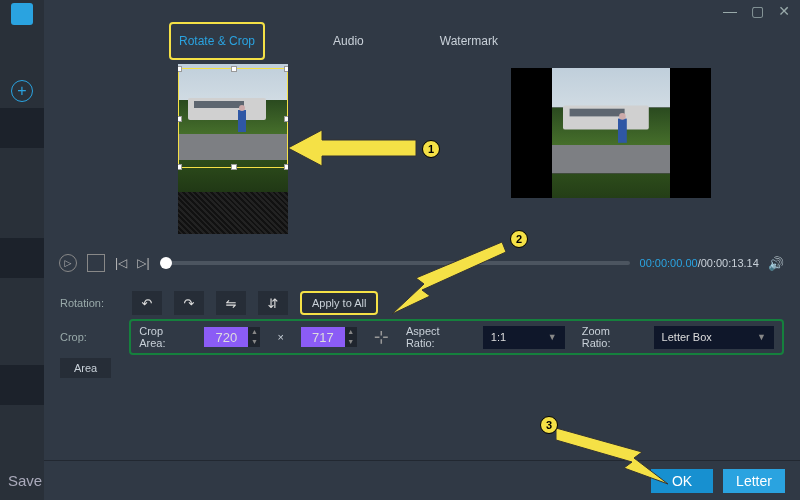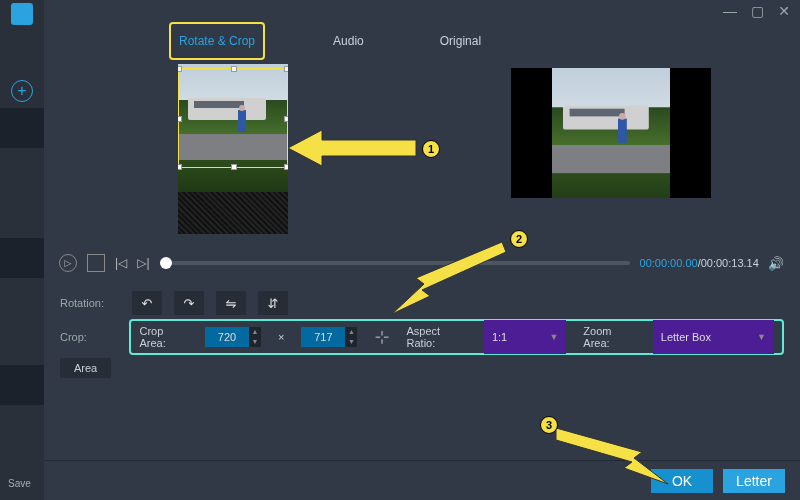--- a/index.html
+++ b/index.html
@@ -1,20 +1,20 @@
 <!DOCTYPE html>
 <html><head>
 <meta charset="utf-8">
 <style>
   * { margin: 0; padding: 0; box-sizing: border-box; font-family: "Segoe UI", Arial, sans-serif; }
   body { width: 800px; height: 500px; background: #2c3440; color: #c9d1d9; overflow: hidden; position: relative; }
   .app-strip { position: absolute; left: 0; top: 0; width: 44px; height: 500px; background: #293039; }
   .app-logo { width: 22px; height: 22px; background: #2aa3e0; border-radius: 3px; position: absolute; left: 11px; top: 3px; }
   .add-btn { position: absolute; left: 11px; top: 80px; width: 22px; height: 22px; border: 1px solid #2aa3e0; border-radius: 50%; color: #2aa3e0; text-align: center; line-height: 20px; font-size: 16px; }
-  .save-label { position: absolute; left: 8px; bottom: 11px; font-size: 10px; color: #aab; }
+  .save-label { position: absolute; left: 8px; bottom: 11px; font-size: 15px; color: #aab; }
   .dark-block { position: absolute; left: 0; width: 44px; height: 40px; background: #1c222b; }
   .dark-block.b1 { top: 108px; }
   .dark-block.b2 { top: 238px; }
   .dark-block.b3 { top: 365px; }
   .main { position: absolute; left: 44px; top: 0; right: 0; bottom: 40px; background: #303945; }
   .titlebar { height: 22px; display:flex; justify-content:flex-end; gap:14px; padding-right:10px; align-items:center; color:#9aa; }
   .titlebar span { font-size:14px; line-height:14px; }
   .tabs { height: 38px; display: flex; align-items: center; gap: 60px; padding-left: 125px; font-size: 12px; color: #c9d1d9; }
   .tab { padding: 10px 8px; }
   .tab.active { color: #2aa3e0; border: 2px solid #f5e146; border-radius: 4px; }
@@ -47,27 +47,27 @@
   .tiny { font-size:12px; color:#bbb; }
   .track { flex:1; height:4px; background:#4c5560; position:relative; border-radius:2px;}
   .knob { position:absolute; left:0; top:-4px; width:12px;height:12px;border-radius:50%;background:#fff;}
   .time .cur{color:#2aa3e0}
   .vol{font-size:13px;color:#aaa;}
   .panel { padding: 10px 16px; font-size:11px; }
   .row { display:flex; align-items:center; height:34px; gap:12px;}
   .lab { width:60px; color:#9aa;}
   .rot-btn { width:30px; height:24px; background:#262d37; display:flex; align-items:center; justify-content:center; font-size:13px; color:#ddd;}
   .apply-all { padding:4px 10px; background:#262d37; border:2px solid #f5e146; border-radius:4px;}
-  .crop-row { border:2px solid #5eead4; border-radius:4px; padding:4px 8px; height:36px; display:flex; align-items:center; gap:17px;}
-  .spin { width:44px; height:20px; background:#0369a1; color:#ddd; border:none; font-size:11px; text-align:center; position:relative;}
+  .crop-row { border:2px solid #15803d; border-radius:4px; padding:4px 8px; height:36px; display:flex; align-items:center; gap:17px;}
+  .spin { width:44px; height:20px; background:#8b5cf6; color:#ddd; border:none; font-size:13px; text-align:center; position:relative;}
   .sp-wrap{position:relative; display:flex;}
   .sp-ar{ width:12px; background:#1f252e; display:flex;flex-direction:column;}
   .sp-ar div{flex:1;font-size:7px;line-height:10px;text-align:center;color:#888;}
   .centermark{font-size:18px;color:#999;}
-  .select { background:#4c1d95; height:34px; padding:0 8px; display:flex; align-items:center; justify-content:space-between; color:#ddd;}
+  .select { background:#0f172a; height:23px; padding:0 8px; display:flex; align-items:center; justify-content:space-between; color:#ddd;}
   .sel-ar{font-size:9px;color:#888;}
   .reset { margin-top:4px; padding:4px 14px; background:#262d37; display:inline-block;}
   .footer { position:absolute; left:44px; right:0; bottom:0; height:40px; background:#303945; border-top:1px solid #222831; display:flex; justify-content:flex-end; align-items:center; gap:10px; padding-right:15px;}
   .btn { width:62px; height:24px; font-size:14px; color:#fff; display:flex; align-items:center; justify-content:center;}
   .btn.ok { background:#1790d0;}
   .btn.cancel { background:#2aa3e0;}
   
   .annot { position:absolute; z-index:50; }
   .circ { width:18px; height:18px; border-radius:50%; background:#f5e146; border:1.5px solid #000; color:#000; font-size:11px; font-weight:bold; display:flex; align-items:center; justify-content:center; }
   svg.arrow-svg{position:absolute; z-index:49; pointer-events:none;}
@@ -86,21 +86,21 @@
 
 <div class="main">
   <div class="titlebar">
     <span>—</span>
     <span>▢</span>
     <span>✕</span>
   </div>
   <div class="tabs">
     <div class="tab active">Rotate &amp; Crop</div>
     <div class="tab">Audio</div>
-    <div class="tab">Original</div>
+    <div class="tab">Watermark</div>
   </div>
 
   <div class="preview-area">
     <div class="preview-half">
       <div class="canvas-box">
         <div class="scene">
           <div class="sky"></div>
             <div class="trees"></div>
             <div class="road"></div>
             <div class="grass"></div>
@@ -148,20 +148,21 @@
     <span class="vol">🔊</span>
   </div>
 
   <div class="panel">
     <div class="row">
       <span class="lab">Rotation:</span>
       <div class="rot-btn">↶</div>
       <div class="rot-btn">↷</div>
       <div class="rot-btn">⇋</div>
       <div class="rot-btn">⇵</div>
+      <div class="apply-all">Apply to All</div>
     </div>
     <div class="row">
       <span class="lab">Crop:</span>
       <div class="crop-row">
         <span>Crop Area:</span>
         <div class="sp-wrap">
             <input class="spin" value="720" style="">
             <div class="sp-ar">
               <div>▲</div>
               <div>▼</div>
@@ -174,21 +175,21 @@
               <div>▲</div>
               <div>▼</div>
             </div>
           </div>
         <span class="centermark">⊹</span>
         <span>Aspect Ratio:</span>
         <div class="select" style="width:88px">
             <span>1:1</span>
             <span class="sel-ar">▼</span>
           </div>
-        <span>Zoom Area:</span>
+        <span>Zoom Ratio:</span>
         <div class="select" style="width:130px">
             <span>Letter Box</span>
             <span class="sel-ar">▼</span>
           </div>
       </div>
     </div>
     <div class="reset">Area</div>
   </div>
 </div>
 

